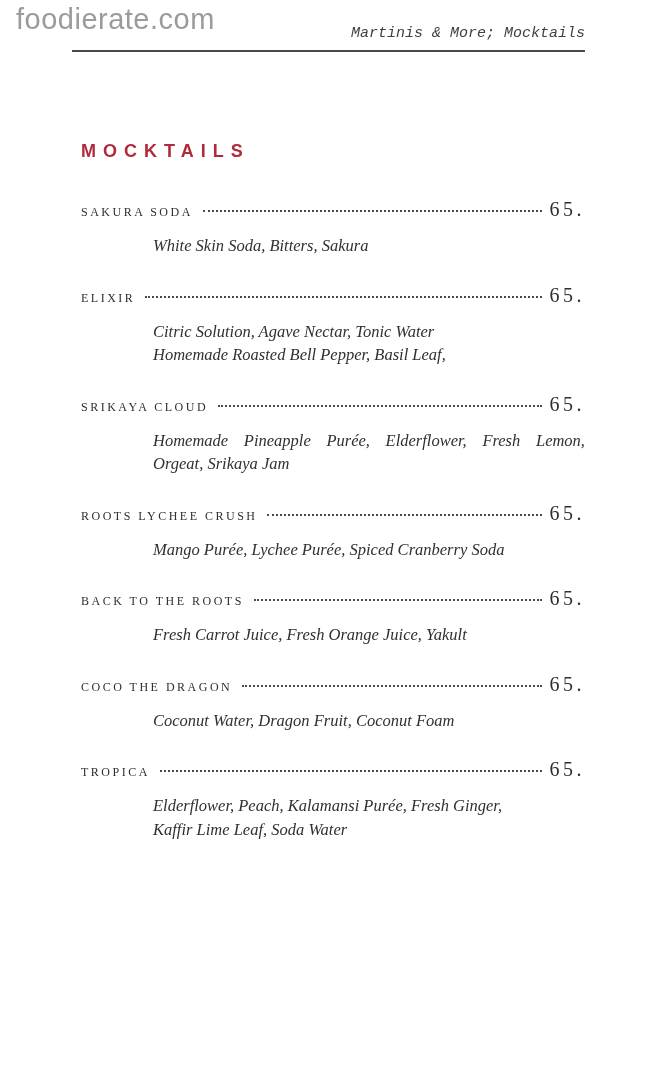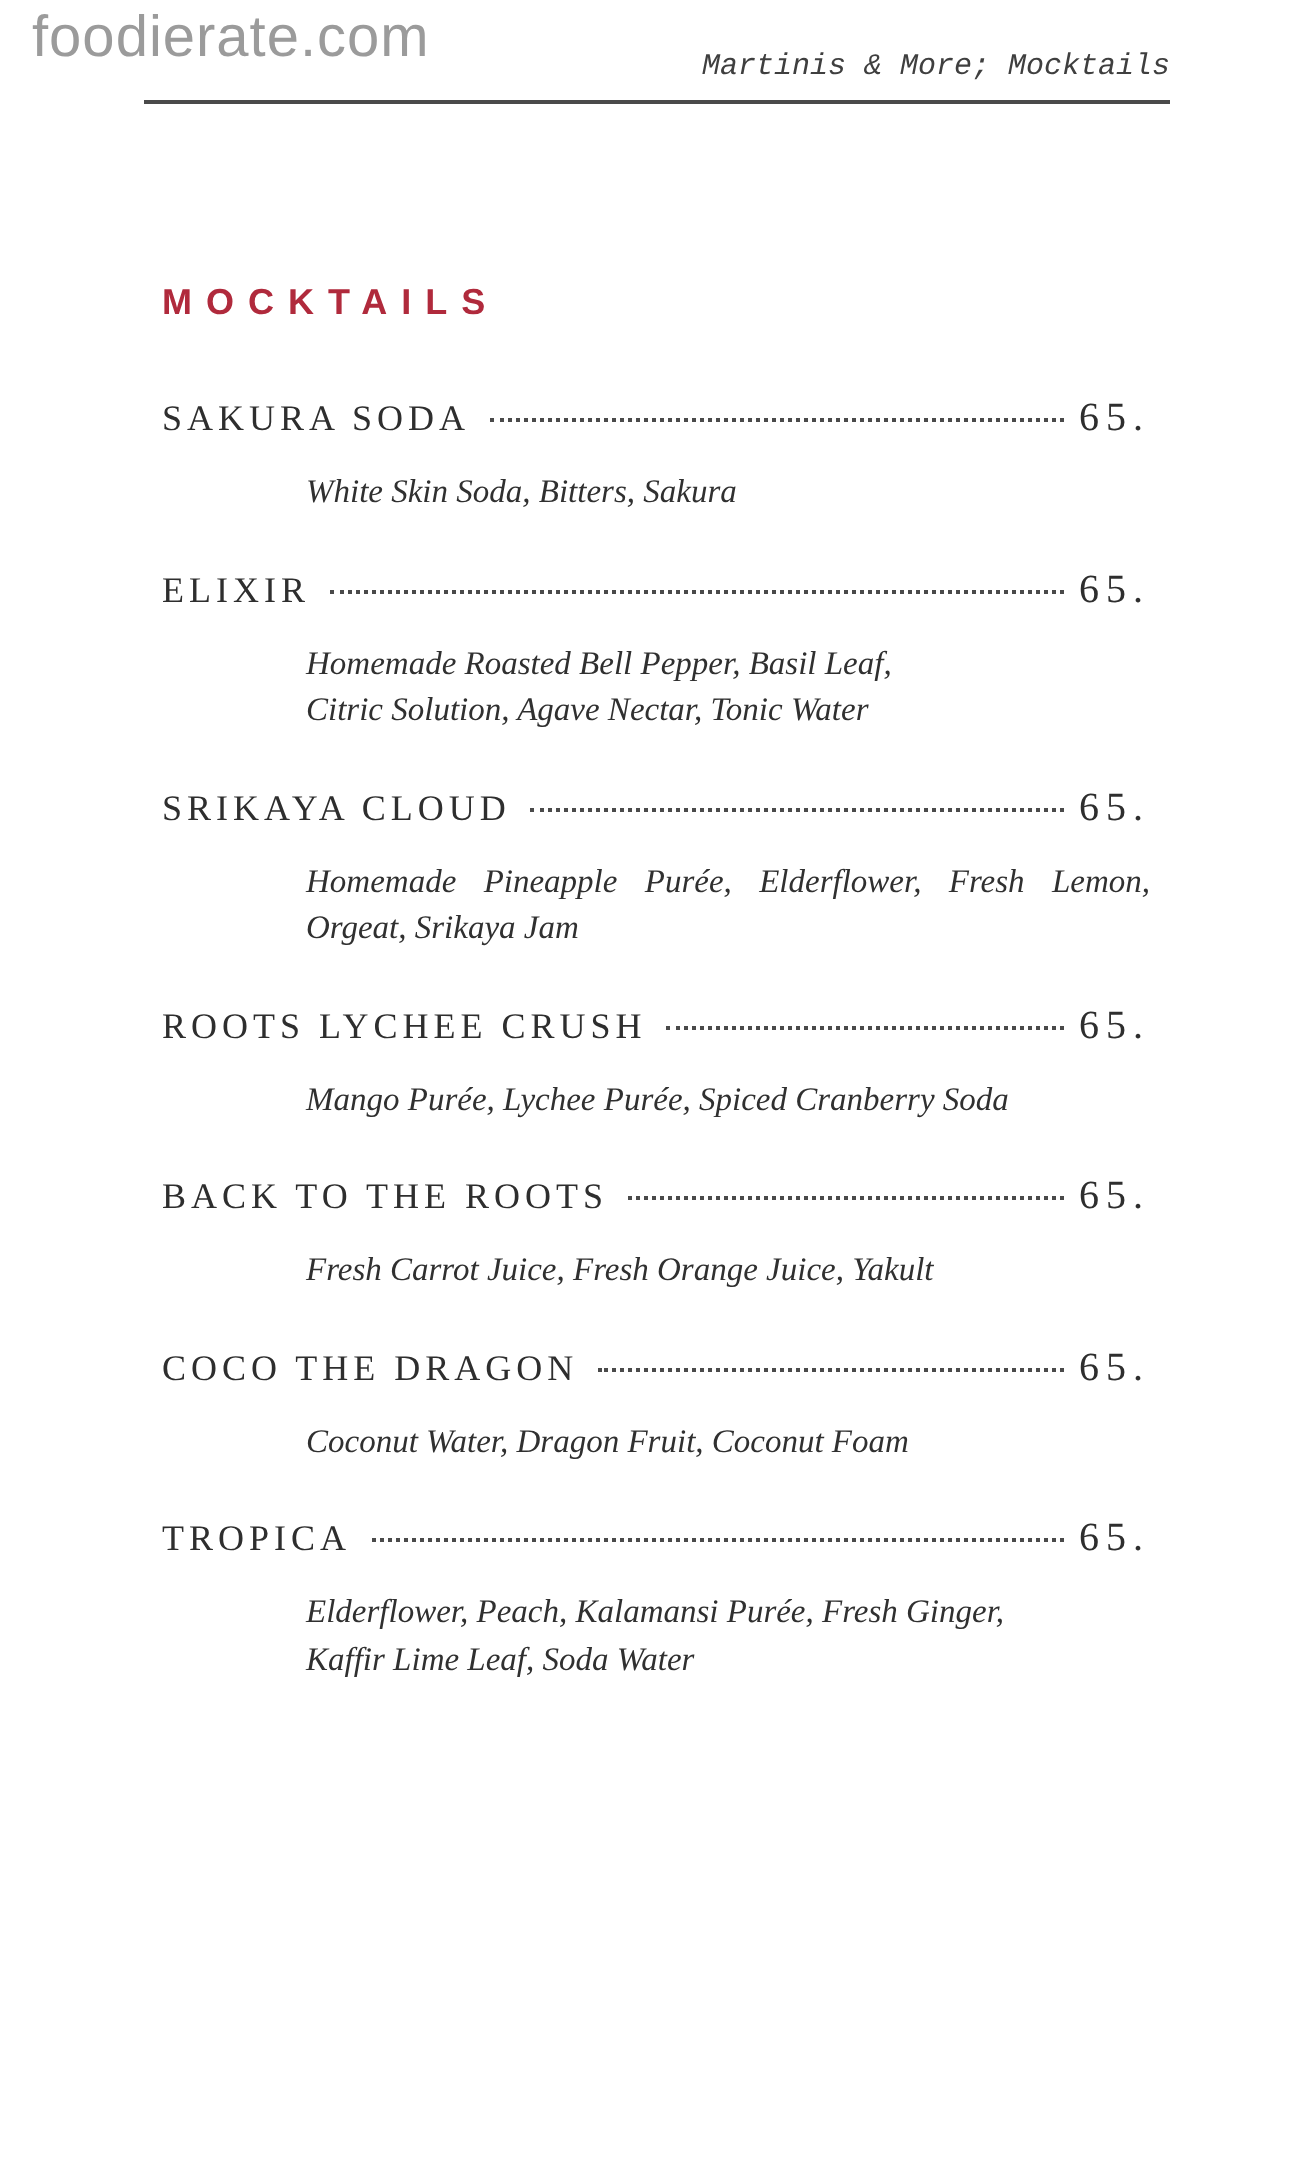--- a/index.html
+++ b/index.html
@@ -40,38 +40,38 @@
     top: 50px;
     left: 72px;
     right: 71px;
     height: 2px;
     background: #4a4a4a;
   }
   .content {
     position: absolute;
     top: 141px;
     left: 81px;
-    right: 81px;
+    right: 71px;
   }
   .section-title {
     margin: 0 0 36px 0;
     font-family: "Liberation Sans", sans-serif;
     font-weight: bold;
     font-size: 18px;
     letter-spacing: 7px;
     color: #b02a3c;
   }
   .item { margin-bottom: 26px; }
   .row {
     display: flex;
     align-items: baseline;
     margin-bottom: 13px;
   }
   .iname {
-    font-size: 18px;
+    font-size: 12px;
     letter-spacing: 2.5px;
     white-space: nowrap;
     color: #2e2e2e;
   }
   .leader {
     flex: 1;
     margin: 0 8px 0 10px;
     border-bottom: 2.2px dotted #4a4a4a;
     position: relative;
     top: -4px;
@@ -132,22 +132,22 @@
           </div>
   </div>
 
   <div class="item">
     <div class="row">
       <span class="iname">ELIXIR</span>
       <span class="leader"></span>
       <span class="price">65.</span>
     </div>
     <div class="desc">
+            <div class="line">Citric Solution, Agave Nectar, Tonic Water</div>
             <div class="line">Homemade Roasted Bell Pepper, Basil Leaf,</div>
-            <div class="line">Citric Solution, Agave Nectar, Tonic Water</div>
           </div>
   </div>
 
   <div class="item">
     <div class="row">
       <span class="iname">SRIKAYA CLOUD</span>
       <span class="leader"></span>
       <span class="price">65.</span>
     </div>
     <div class="desc">

